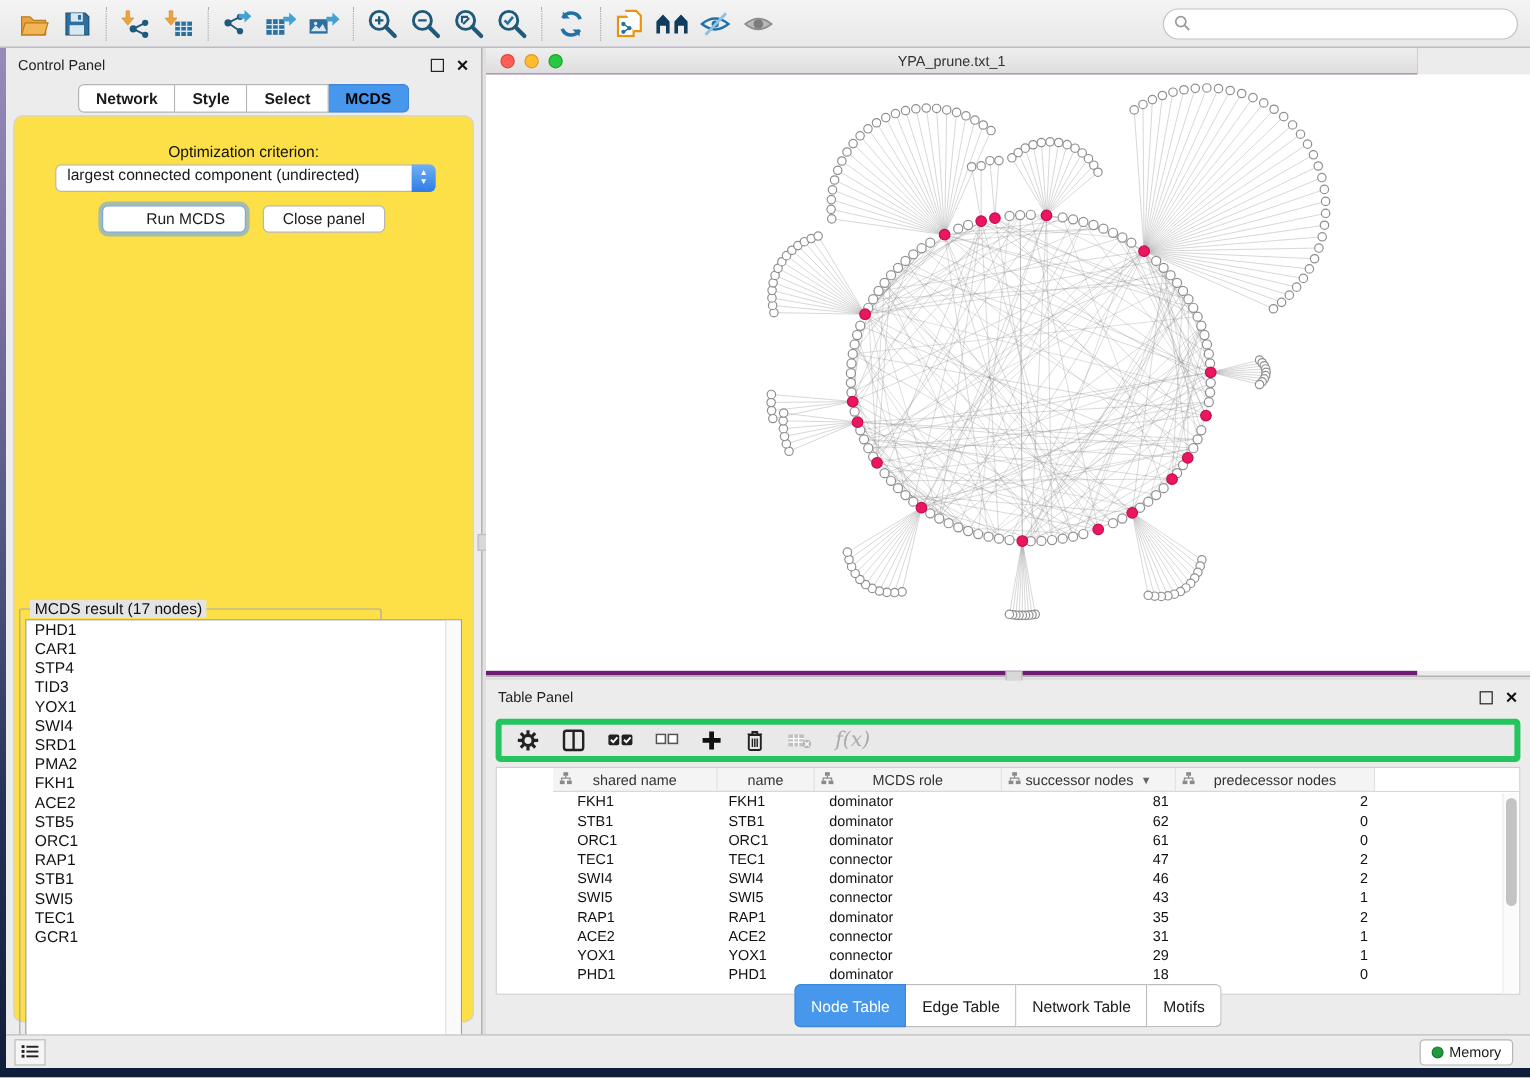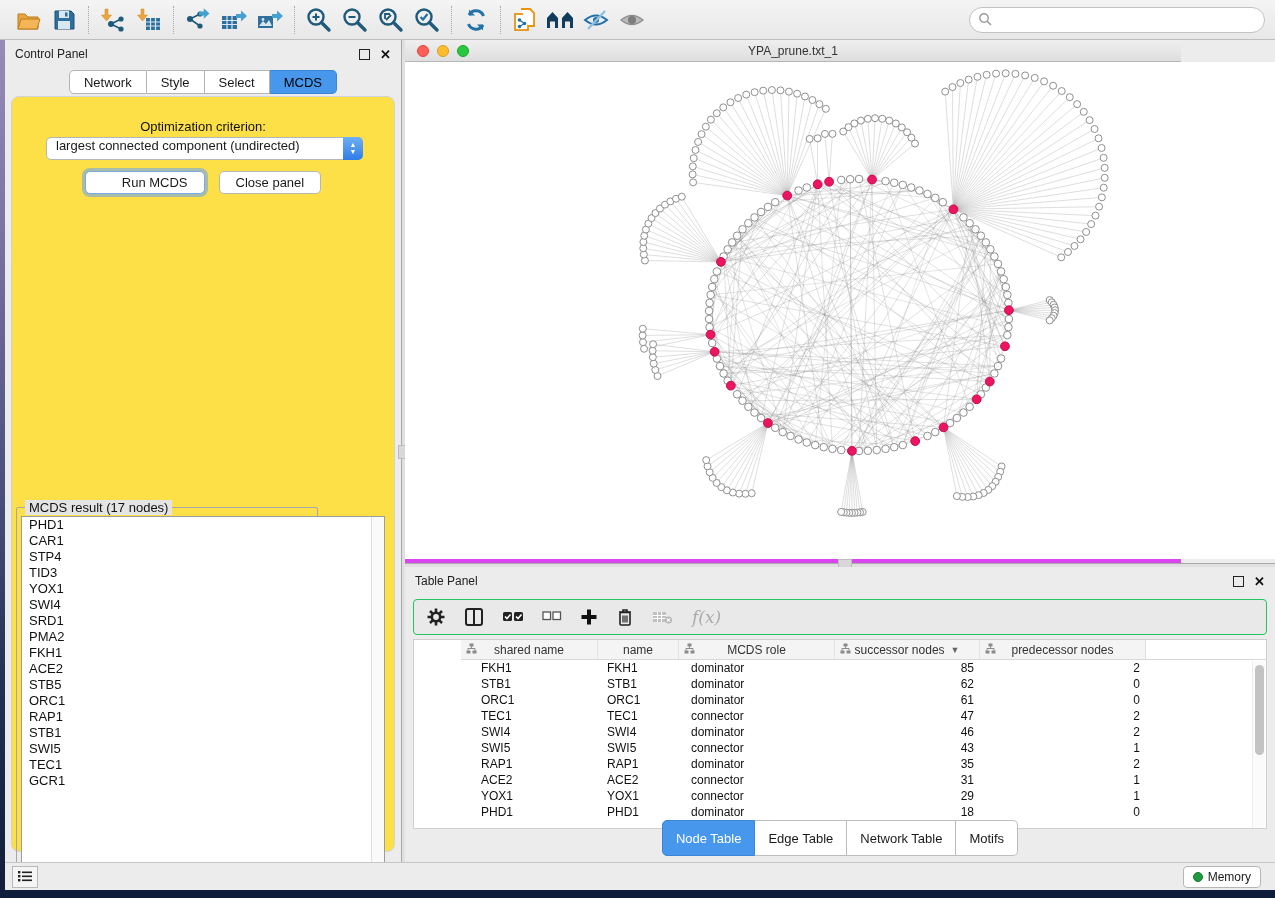--- a/index.html
+++ b/index.html
@@ -24,21 +24,21 @@
 
   
   .control-panel { position:absolute; left:0; top:0; width:396px; height:822px; background:#ececec; }
   .panel-head { height:28px; display:flex; align-items:center; padding:0 10px; }
   .panel-title { font-size:12px; color:#222; }
   .panel-head .spacer { flex:1; }
   .win-min { width:11px; height:11px; border:1.5px solid #222; margin-right:10px; }
   .win-close { font-size:13px; font-weight:bold; color:#111; line-height:11px; }
   .cp-tabs { display:flex; justify-content:center; margin-top:2px; }
   .cp-tab { height:24px; padding:0 14px; display:flex; align-items:center; background:#fff;
-    border:1px solid #b4b4b4; border-left:none; font-size:13px; }
+    border:1px solid #b4b4b4; border-left:none; font-size:13px;font-weight:bold; }
   .cp-tab:first-child { border-left:1px solid #b4b4b4; border-radius:5px 0 0 5px; }
   .cp-tab:last-child { border-radius:0 5px 5px 0; }
   .cp-tab.active { background:#4797ec; border-color:#3c86d8; color:#000000; }
   .cp-inner { position:absolute; left:6px; top:56px; width:384px; height:756px;
     background:#fde047; border:1px solid #d2d2d2; border-radius:8px; }
   .opt-label { text-align:center; margin-top:22px; font-size:13px; color:#111; }
   .dropdown { position:absolute; left:34px; top:40px; width:317px; height:23px; background:#fff;
     border:1px solid #b6b6b6; border-radius:5px; display:flex; align-items:flex-start; }
   .dropdown .val { flex:1; padding-left:9px; font-size:13px; white-space:nowrap; overflow:hidden; }
   .dd-cap { width:20px; height:23px; margin:-1px -1px 0 0; border-radius:0 5px 5px 0;
@@ -59,39 +59,39 @@
   .mcds-scroll { position:absolute; right:0; top:0; width:13px; height:100%;
     background:#fafafa; border-left:1px solid #e0e0e0; }
 
   
   .v-splitter { position:absolute; left:396px; top:0; width:4px; height:822px; background:#e0e0e0;
     border-left:1px solid #a8a8a8; }
   .v-grip { position:absolute; left:-4px; top:405px; width:9px; height:14px; background:#d8d8d8;
     border:1px solid #bdbdbd; }
 
   
-  .net-pane { position:absolute; left:400px; top:0; width:776px; height:523px; background:#d946ef; }
+  .net-pane { position:absolute; left:400px; top:0; width:776px; height:523px; background:#701a75; }
   .net-titlebar { height:22px; background:linear-gradient(180deg,#efefef,#dedede);
     border-bottom:1px solid #b6b6b6; display:flex; align-items:center; position:relative; }
   .traffic { display:flex; gap:8px; margin-left:12px; }
   .tl { width:12px; height:12px; border-radius:50%; }
   .tl.red { background:#ff5f57; border:1px solid #e0443e; }
   .tl.yellow { background:#febc2e; border:1px solid #d89e24; }
   .tl.green { background:#28c840; border:1px solid #1ea432; }
   .net-title { position:absolute; left:0; right:0; text-align:center; font-size:12px; color:#333; }
   .net-canvas { position:relative; width:870px; height:497px; background:#fff; }
 
   
   .h-splitter { position:absolute; left:400px; top:523px; width:870px; height:4px; background:#e0e0e0;
     border-top:1px solid #ababab; }
   .h-grip { position:absolute; left:433px; top:-5px; width:14px; height:9px; background:#d8d8d8; border:1px solid #bdbdbd; }
 
   
   .table-panel { position:absolute; left:400px; top:527px; width:870px; height:295px; background:#ececec; }
-  .tp-toolbar { margin:4px 8px 0 8px; height:36px; background:#e9e9e9; border:1px solid #22c55e;
+  .tp-toolbar { margin:4px 8px 0 8px; height:36px; background:#e9e9e9; border:5px solid #22c55e;
     border-radius:4px; display:flex; align-items:center; padding-left:12px; gap:18px; }
   .tp-toolbar .tico { display:flex; align-items:center; }
   .fx { font-family:"DejaVu Serif", serif; font-style:italic; font-size:17px; color:#aaa; }
   .tp-table { position:absolute; left:8px; top:72px; width:854px; height:190px; background:#fff;
     border:1px solid #cfcfcf; overflow:hidden;padding-left:47px; }
   .thead { display:grid; grid-template-columns:137px 81px 156px 145px 166px 1fr; height:20px;
     background:#f4f4f4; border-bottom:1px solid #d8d8d8; }
   .th { display:flex; align-items:center; justify-content:center; font-size:12px; color:#333;
     border-right:1px solid #e2e2e2; position:relative; }
   .th .tree { position:absolute; left:5px; }
@@ -1036,21 +1036,21 @@
                 </svg></span>
               <span>predecessor nodes</span>
             </div>
             <div class="th nofill"></div>
           </div>
         <div>
             <div class="trow">
               <div class="td c0">FKH1</div>
               <div class="td c1">FKH1</div>
               <div class="td c2">dominator</div>
-              <div class="td c3">85</div>
+              <div class="td c3">81</div>
               <div class="td c4">2</div>
               <div class="td"></div>
             </div>
             <div class="trow">
               <div class="td c0">STB1</div>
               <div class="td c1">STB1</div>
               <div class="td c2">dominator</div>
               <div class="td c3">62</div>
               <div class="td c4">0</div>
               <div class="td"></div>

